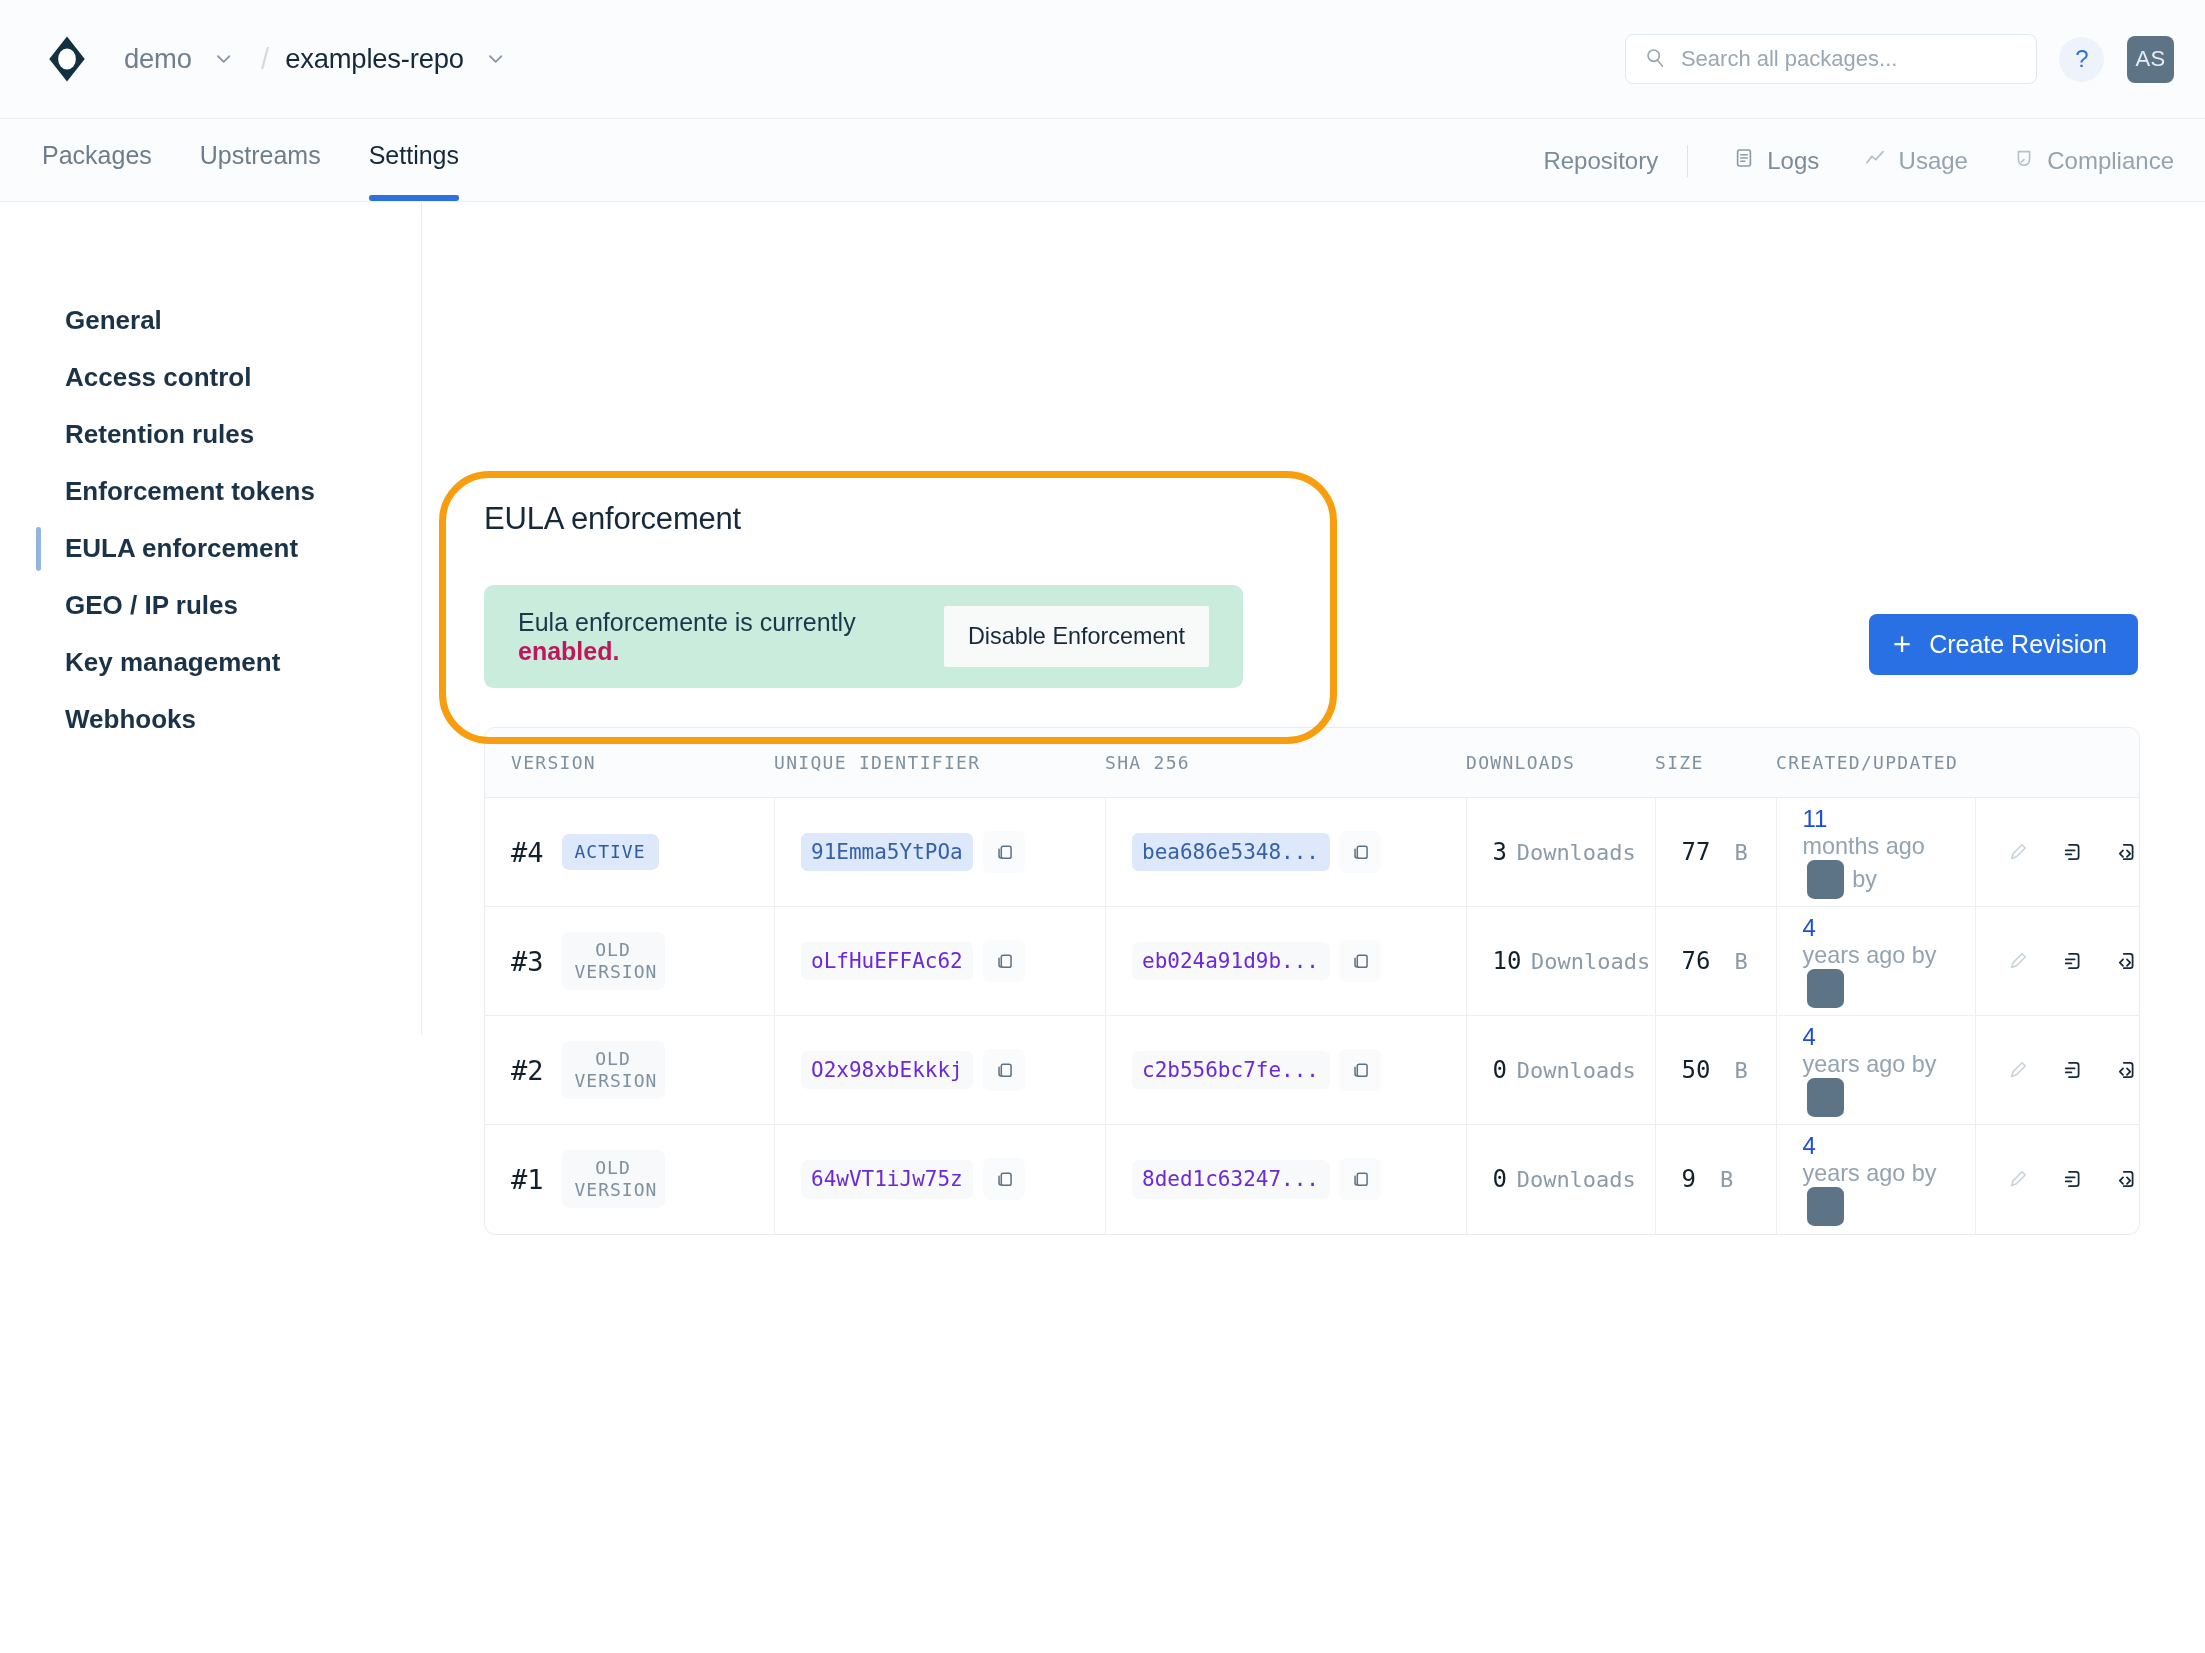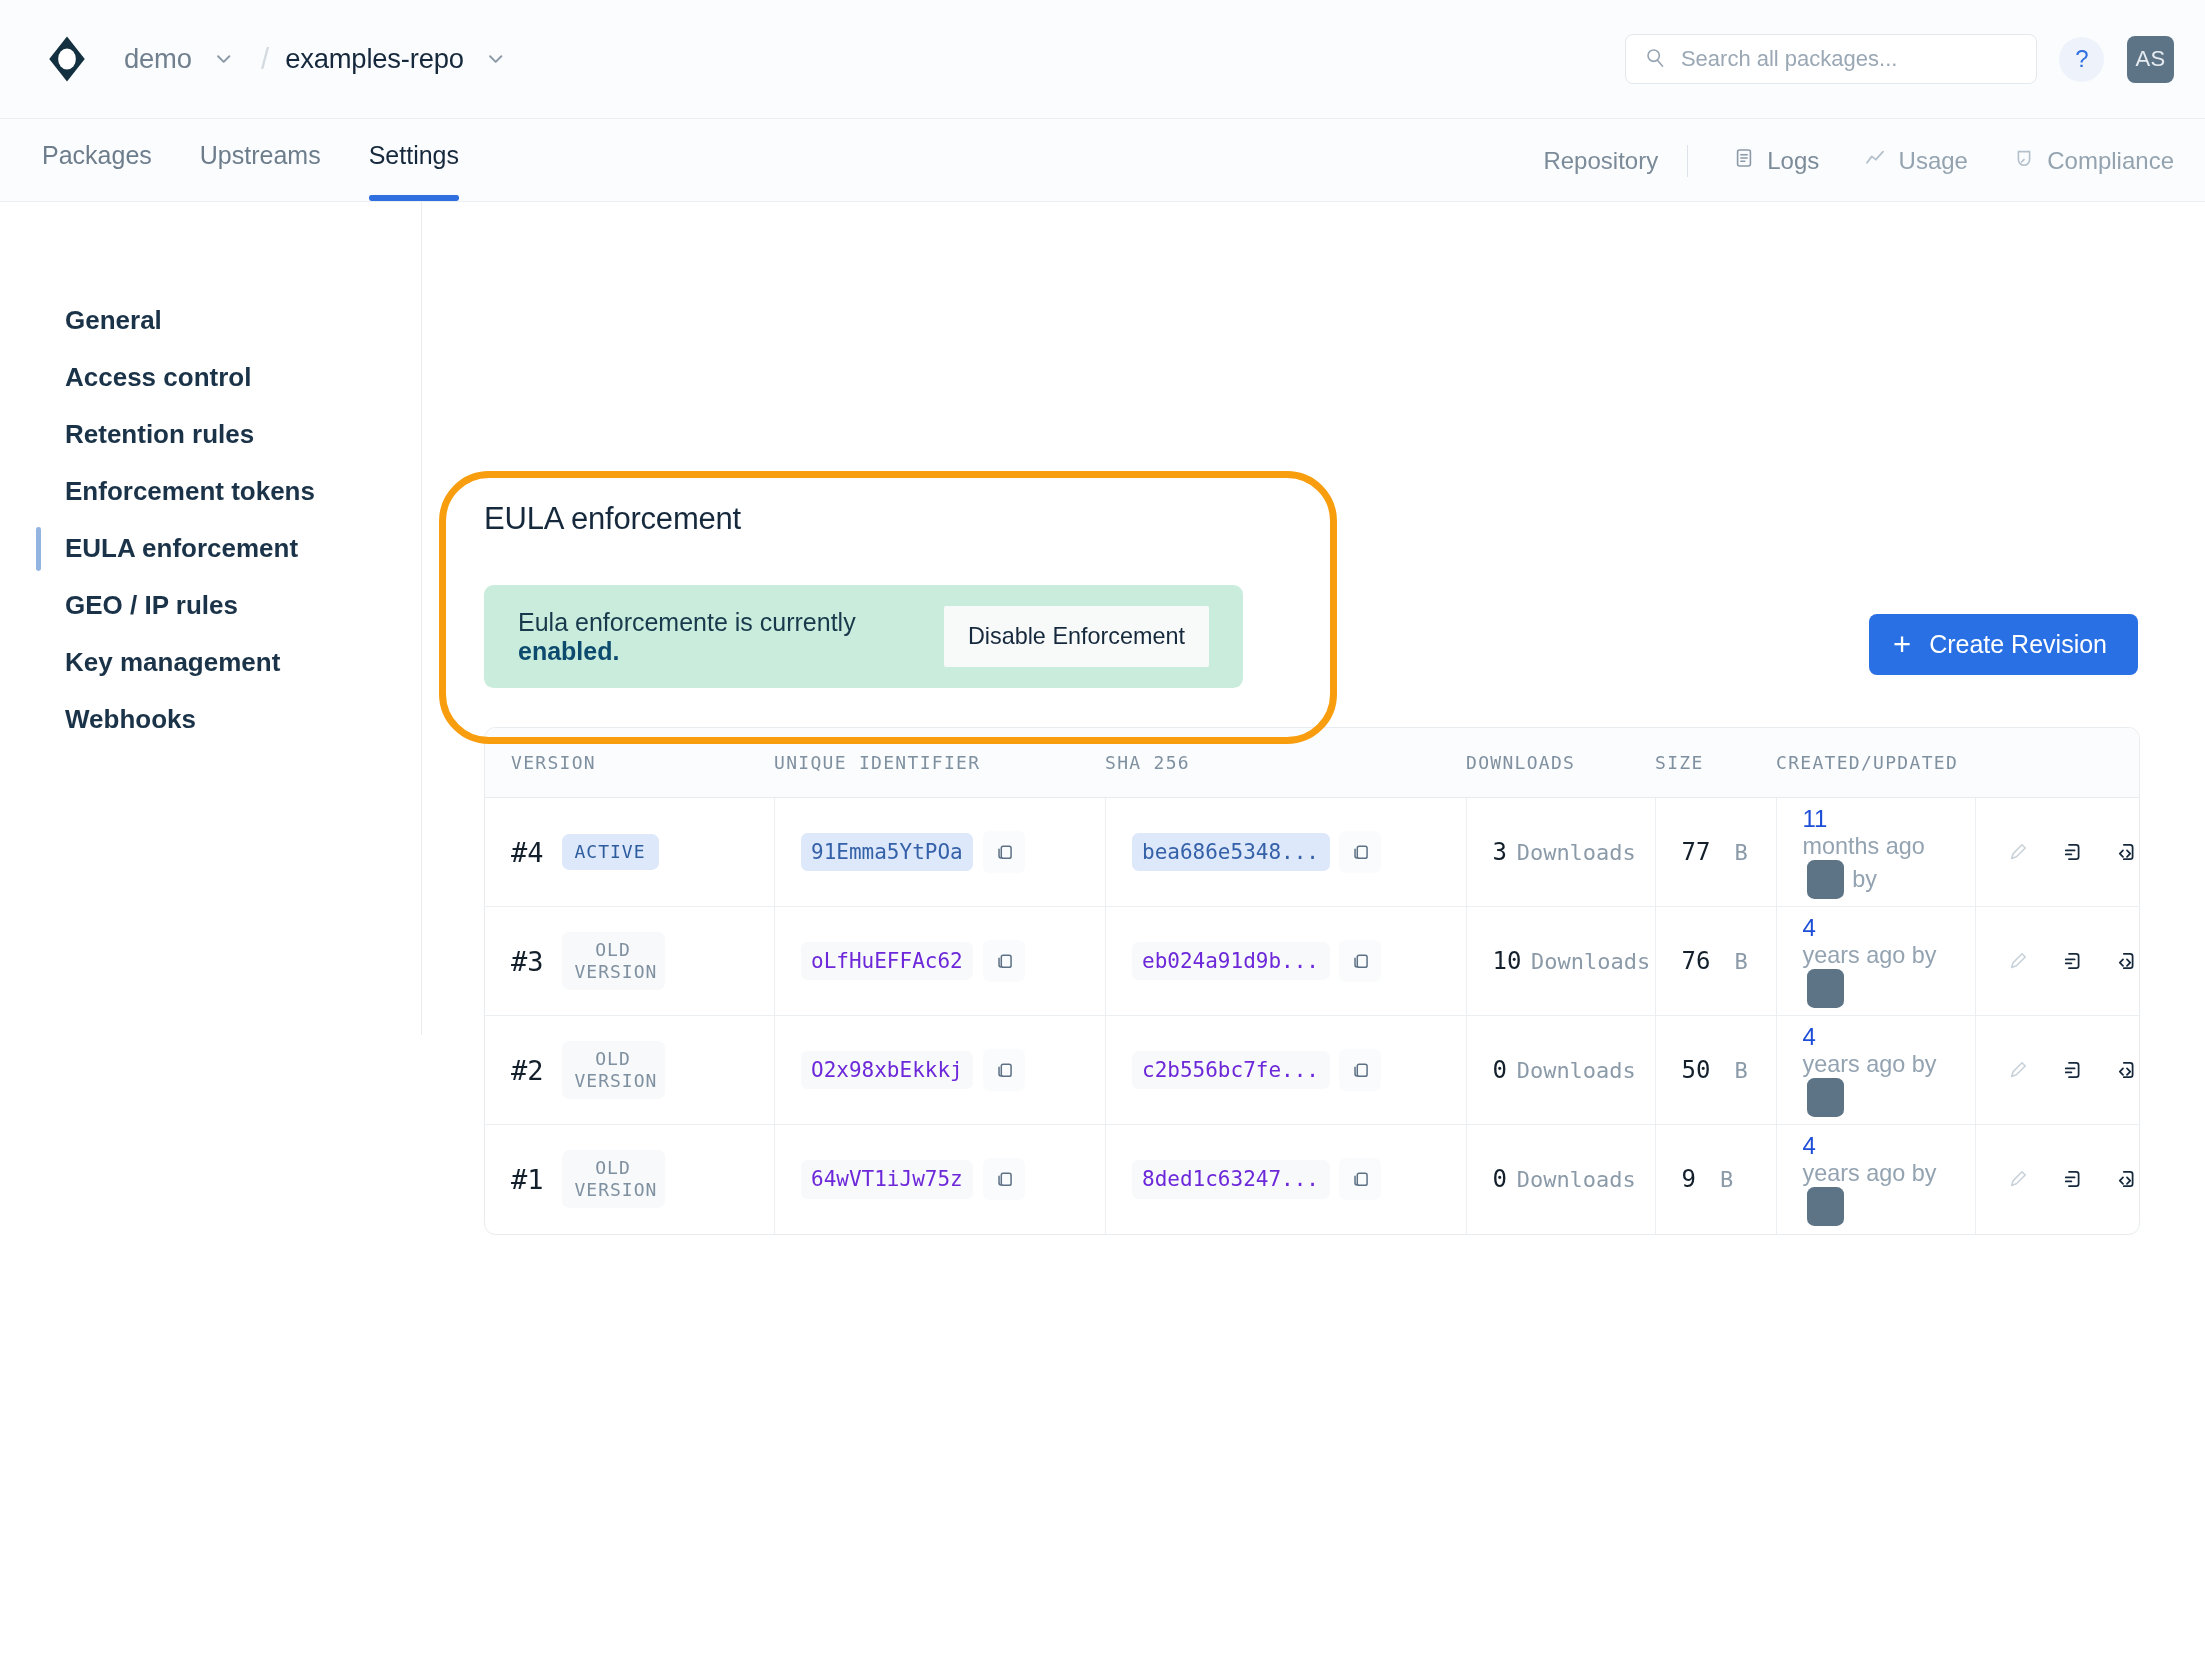--- a/index.html
+++ b/index.html
@@ -184,21 +184,21 @@
     width: 759px;
     background: #c9ecdc;
     border-radius: 9.7px;
     height: 103px;
     display: flex;
     align-items: center;
     padding: 0 34px;
     gap: 29px;
   }
   .alert-text { font-size: 25px; color: #18394b; }
-  .alert-text b { font-weight: bold; color: #0c4a6e; }
+  .alert-text b { font-weight: bold; color: #be185d; }
   .alert-btn {
     background: #f8fafa;
     border: none;
     border-radius: 2px;
     height: 61px;
     padding: 0 24px;
     font-size: 23.4px;
     color: #16293c;
     cursor: pointer;
     font-family: "Liberation Sans", sans-serif;

